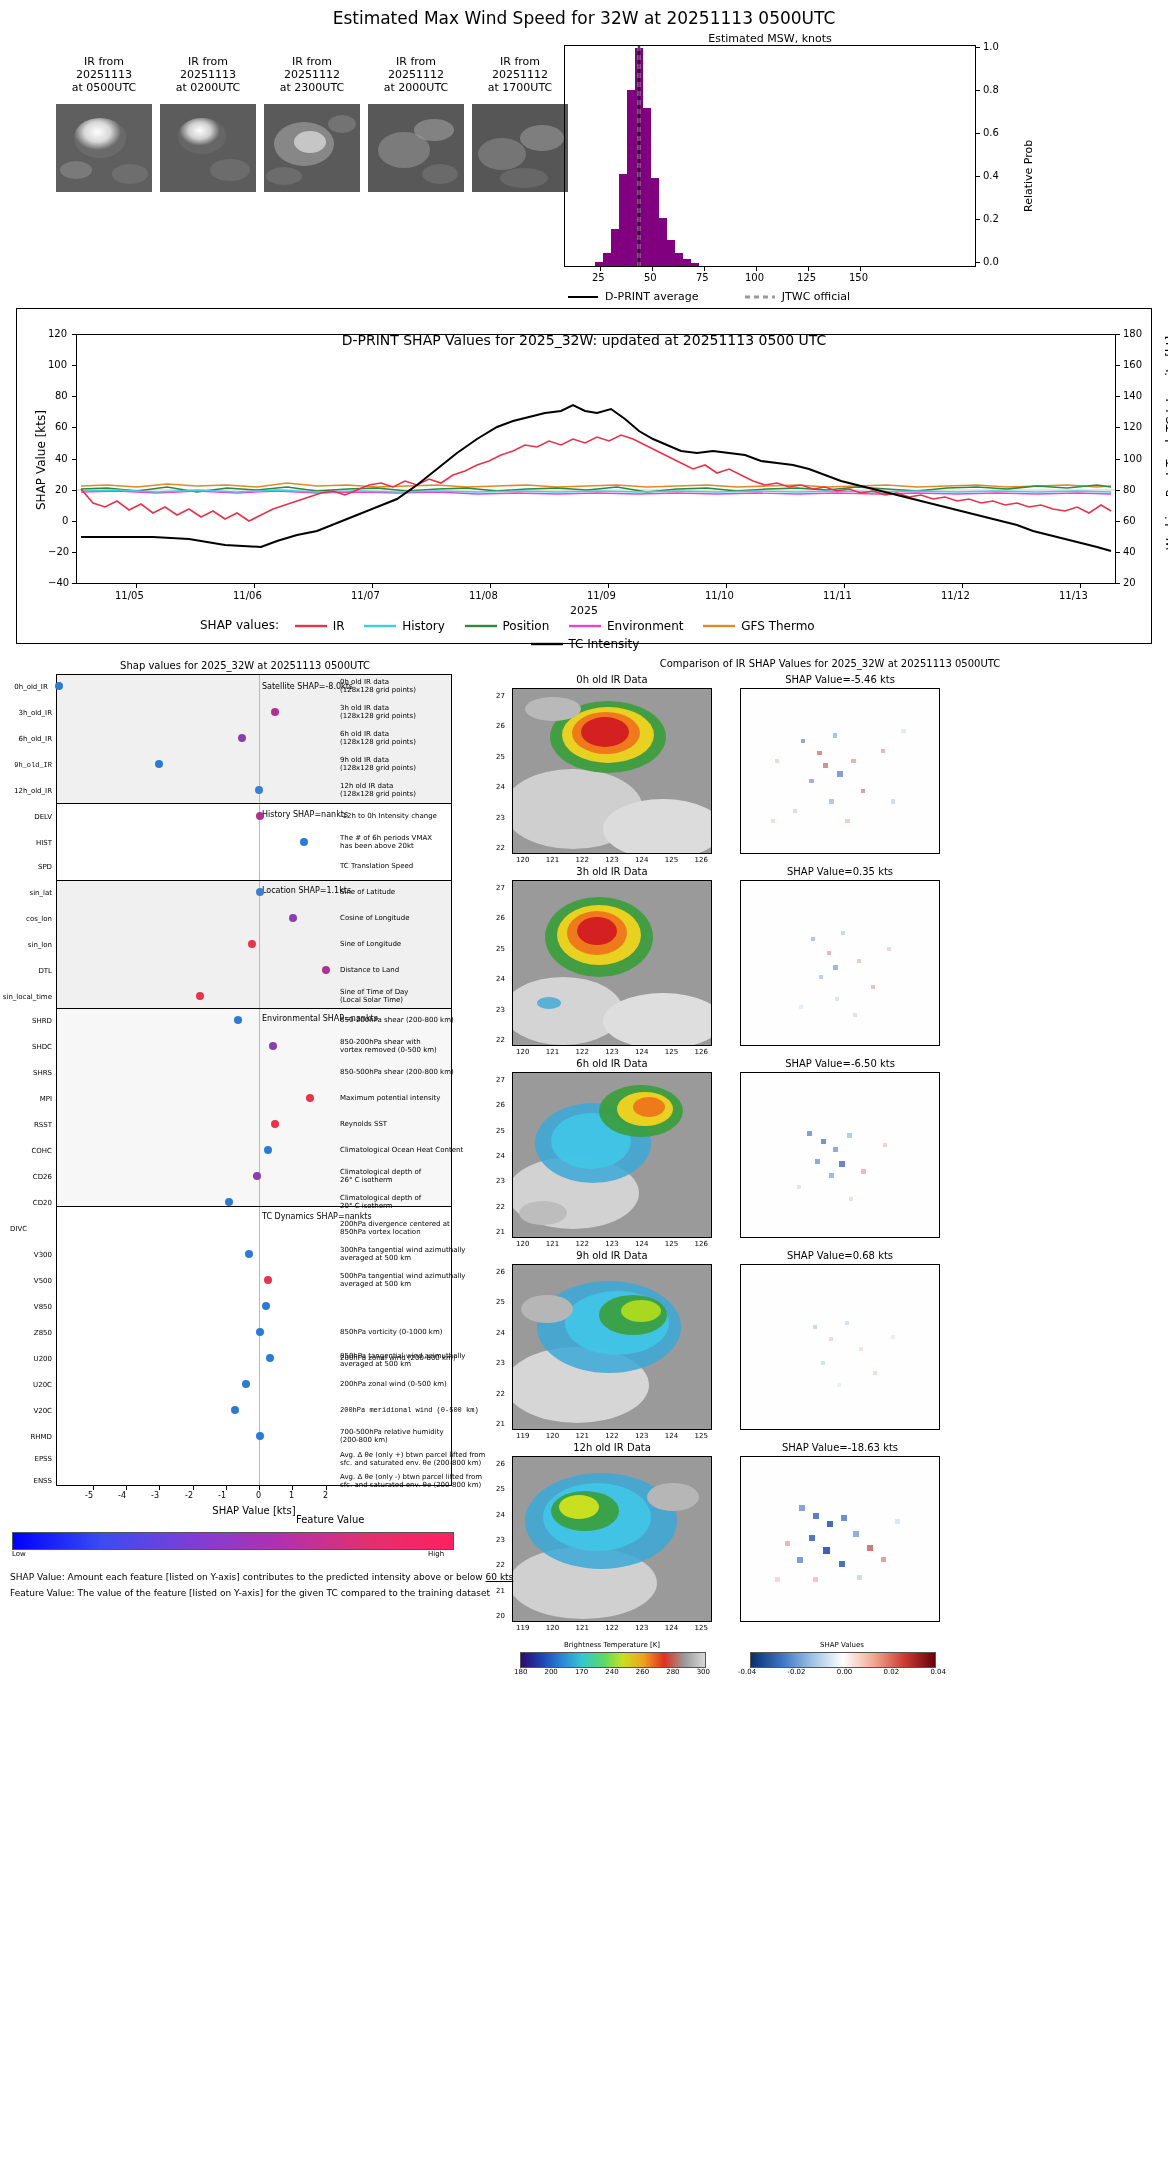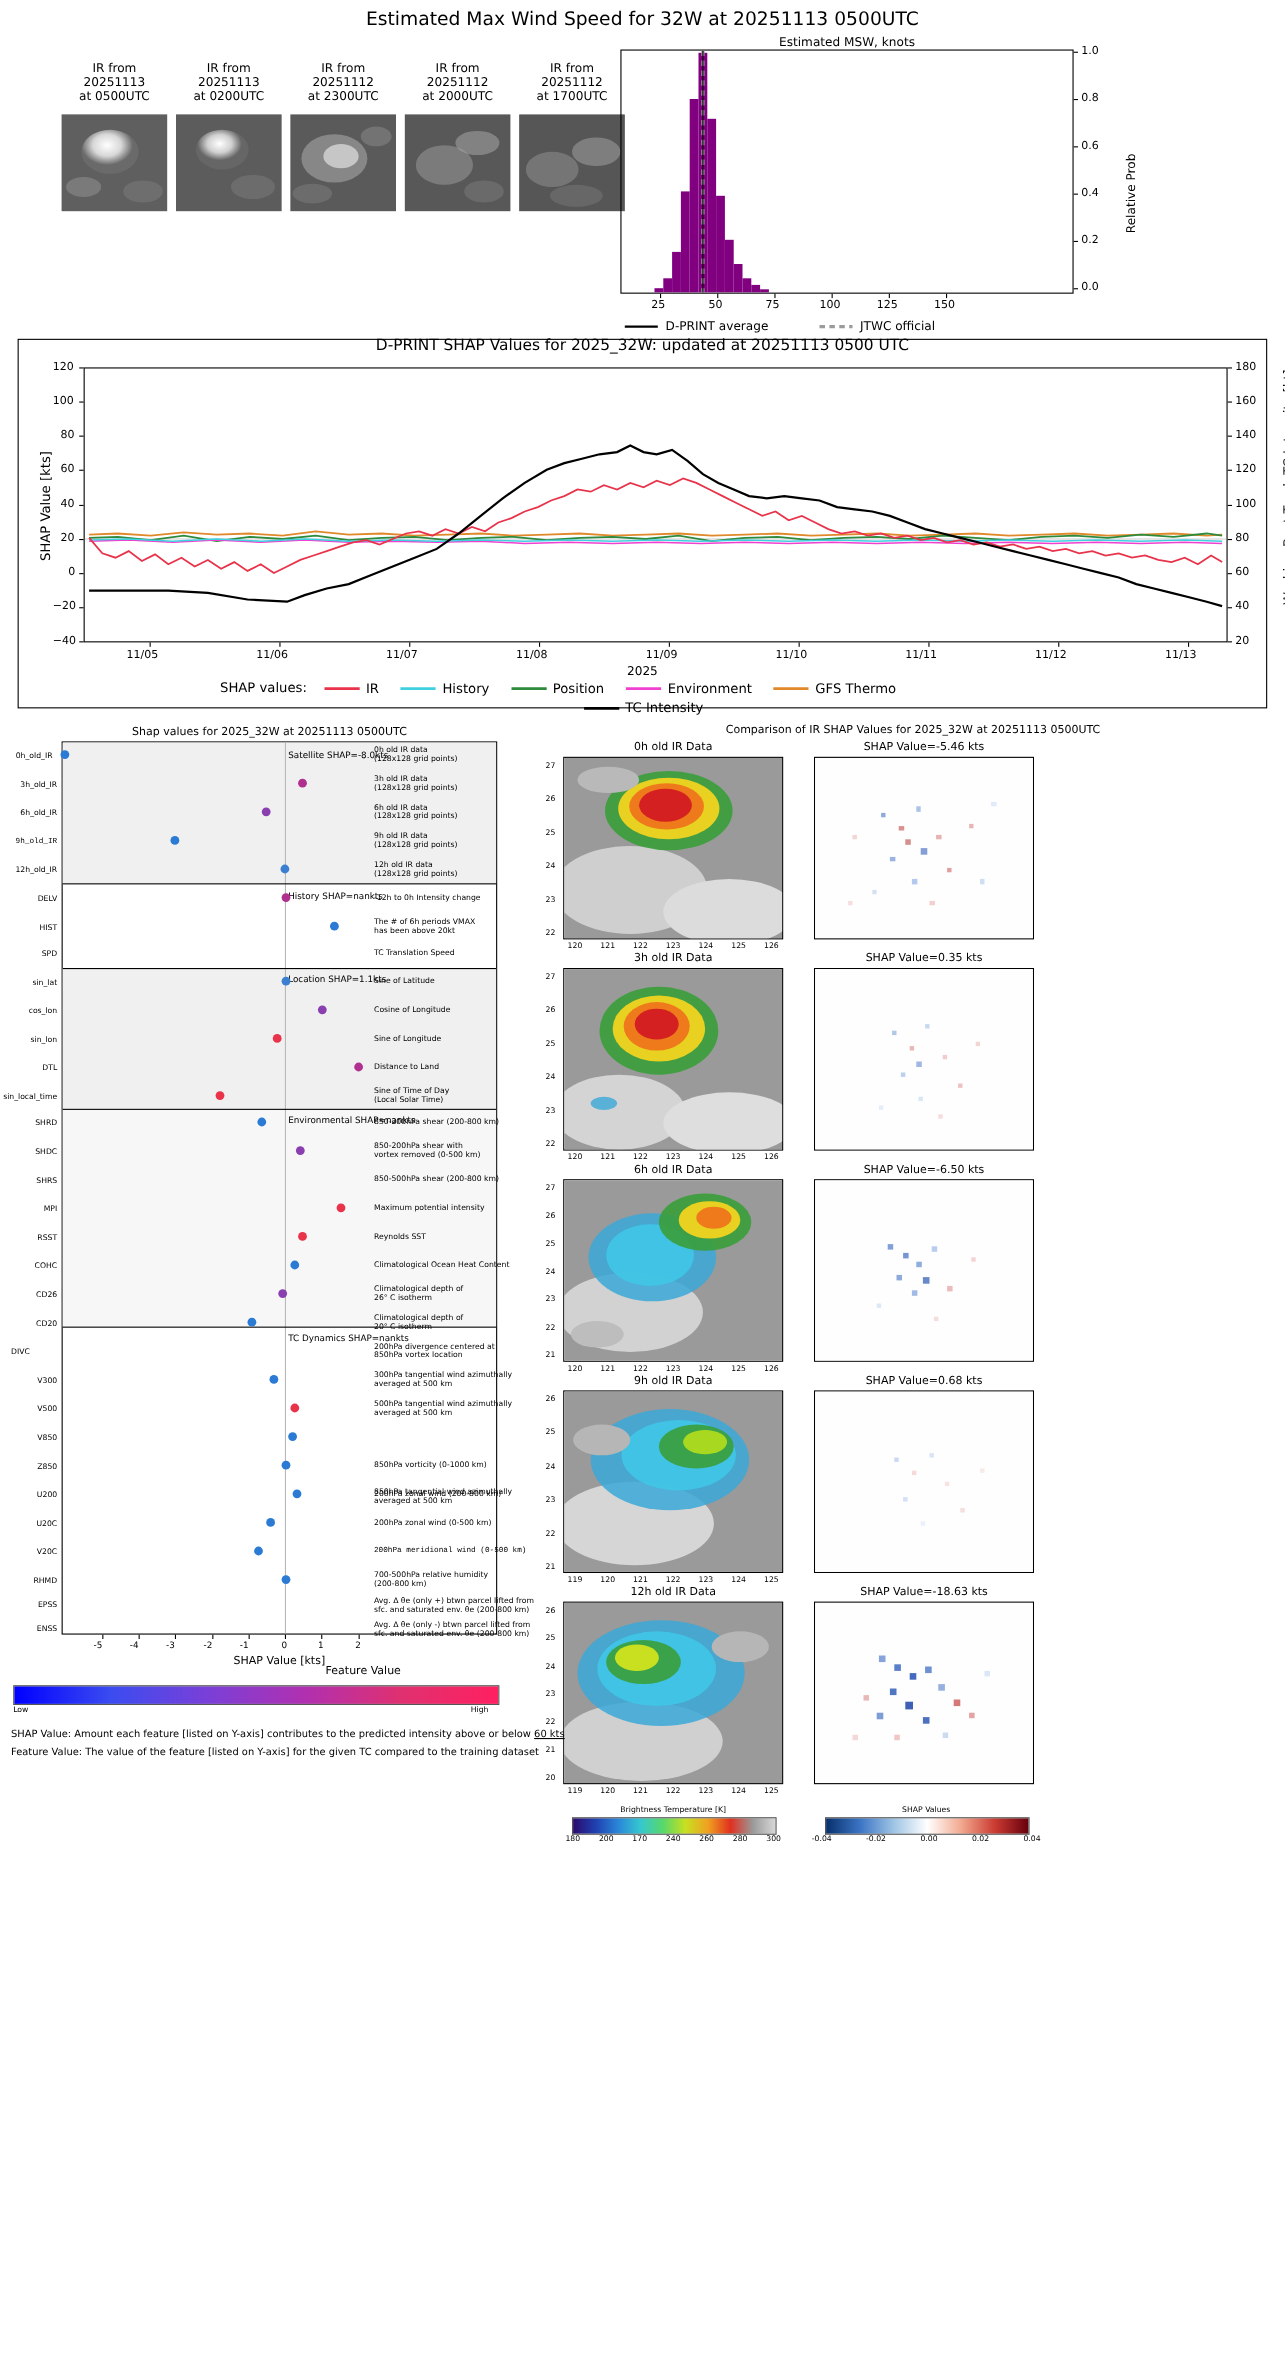--- a/index.html
+++ b/index.html
@@ -164,21 +164,21 @@
     <span style="display:inline-block;width:34px;"></span>
     <svg width="34" height="10" style="display:inline-block;vertical-align:middle;">
         <line x1="2" y1="5" x2="32" y2="5" stroke="#9b9b9b" stroke-width="3" stroke-dasharray="5,4"></line>
       </svg>
     <span style="font-size:11px;vertical-align:middle;">JTWC official</span>
   </div>
 </div>
 
 <div>
   <div class="panel" style="left:16px;top:308px;width:1136px;height:336px;"></div>
-  <div class="abs" style="left:16px;top:306px;width:1136px;text-align:center;font-size:14px;">D-PRINT SHAP Values for 2025_32W: updated at 20251113 0500 UTC</div>
+  <div class="abs" style="left:16px;top:332px;width:1136px;text-align:center;font-size:14px;">D-PRINT SHAP Values for 2025_32W: updated at 20251113 0500 UTC</div>
   <div class="panel" style="left:76px;top:334px;width:1040px;height:250px;"></div>
 
   <svg class="abs" style="left:77px;top:335px;" width="1038" height="248">
 
     <line x1="0" y1="155" x2="1038" y2="155" stroke="#cccccc" stroke-width="1"></line>
 
     <polyline fill="none" stroke="#e0892a" stroke-width="1.6" points="4,151 30,150 60,152 90,149 120,151 150,150 180,152 210,148 240,151 270,150 300,152 330,151 360,150 390,152 420,151 450,150 480,152 510,151 540,150 570,152 600,151 630,150 660,152 690,151 720,150 750,152 780,151 810,150 840,152 870,151 900,150 930,152 960,151 990,150 1020,152 1034,151"></polyline>
 
     <polyline fill="none" stroke="#2e8b3d" stroke-width="1.6" points="4,154 30,153 60,156 90,152 120,157 150,153 180,155 210,152 240,156 270,154 300,153 330,156 360,154 390,153 420,156 450,154 480,153 510,155 540,152 570,157 600,154 630,153 660,156 690,154 720,153 750,155 780,152 810,154 840,156 870,153 900,152 930,154 960,151 990,153 1020,150 1034,152"></polyline>
 

